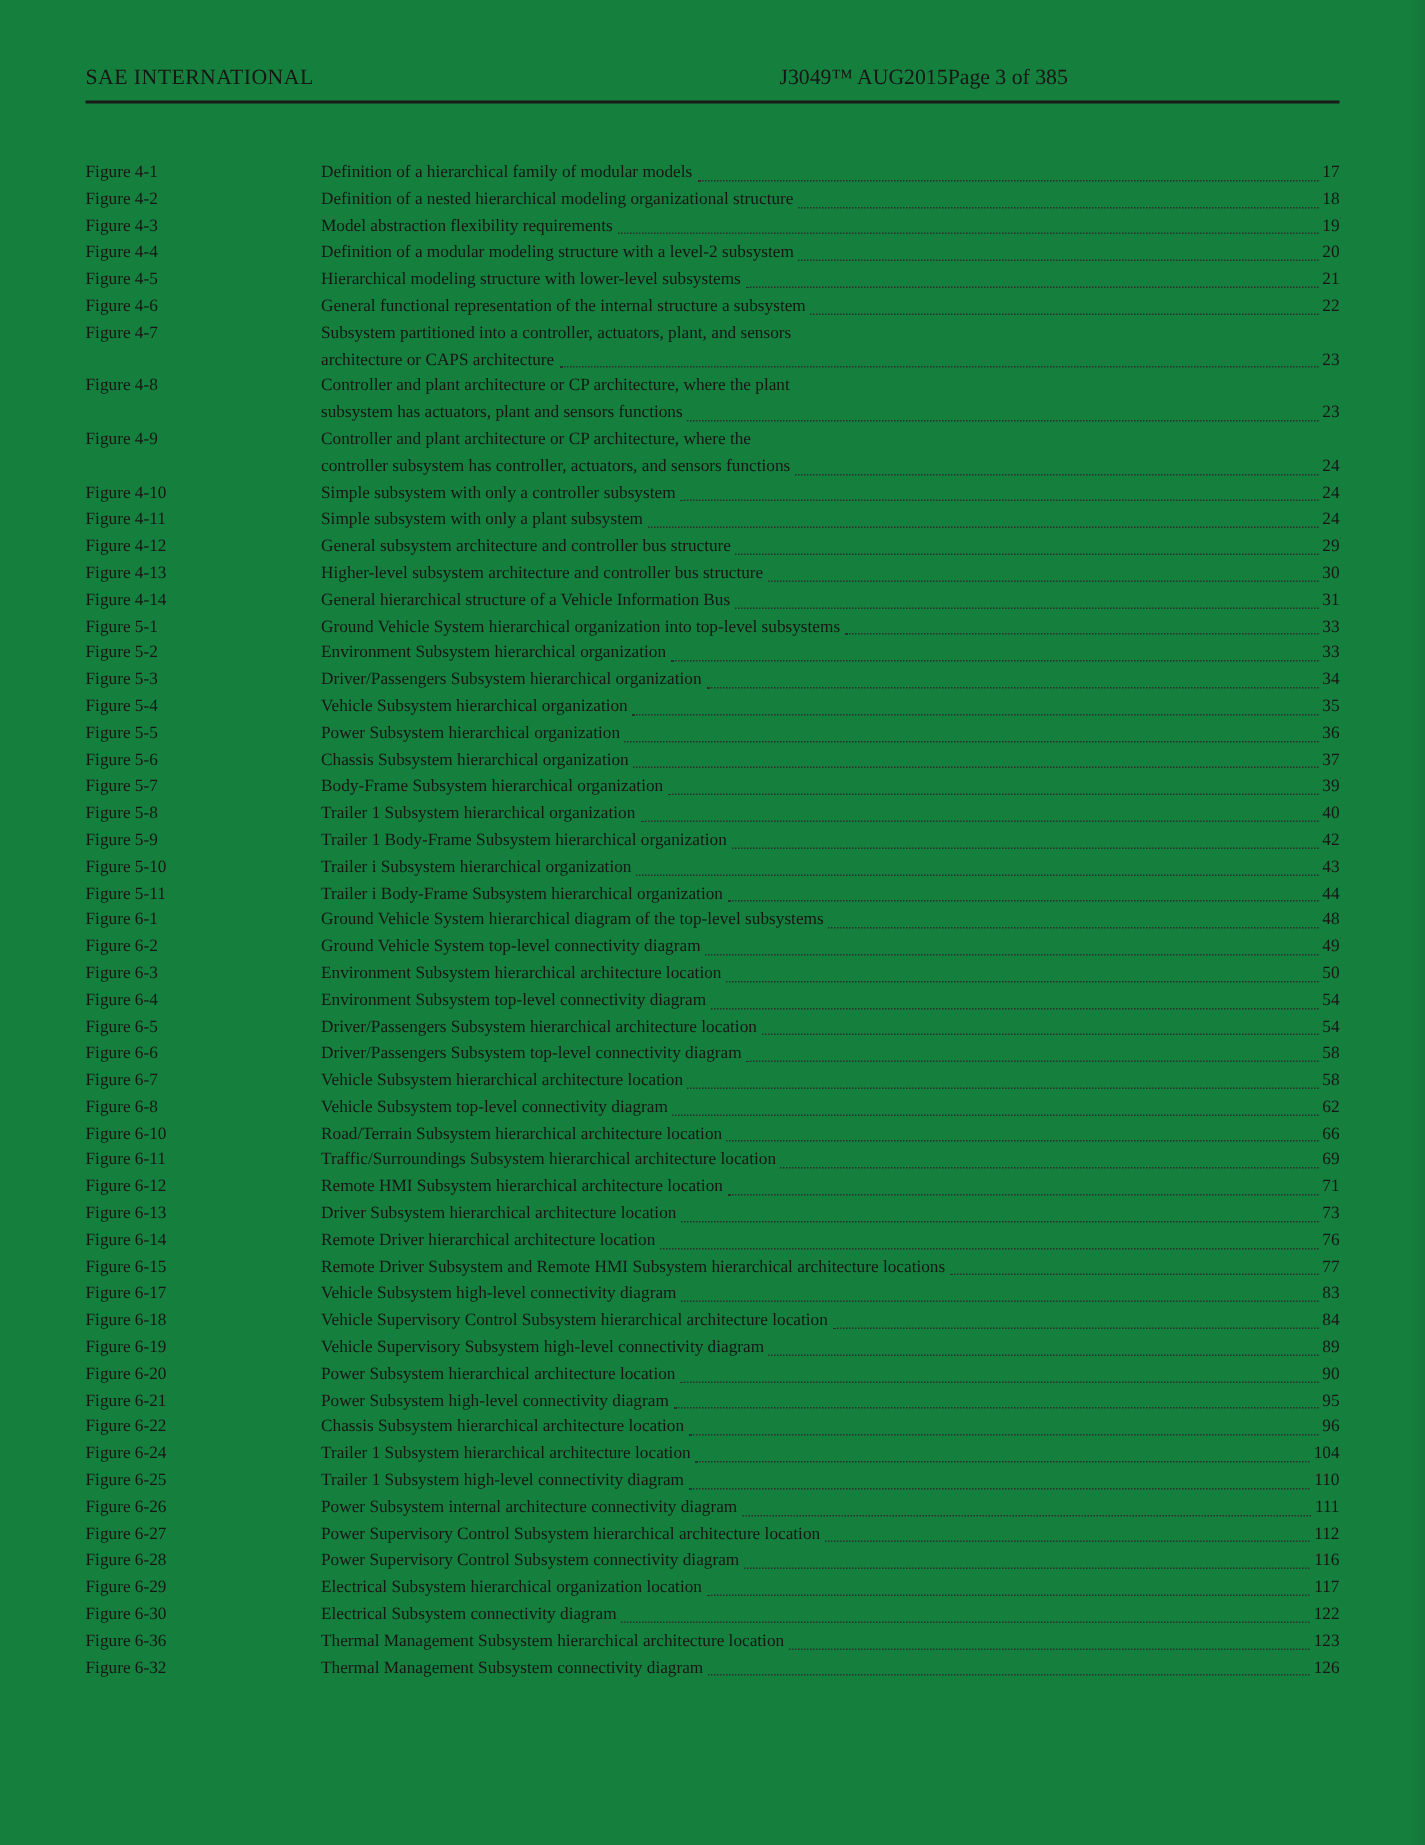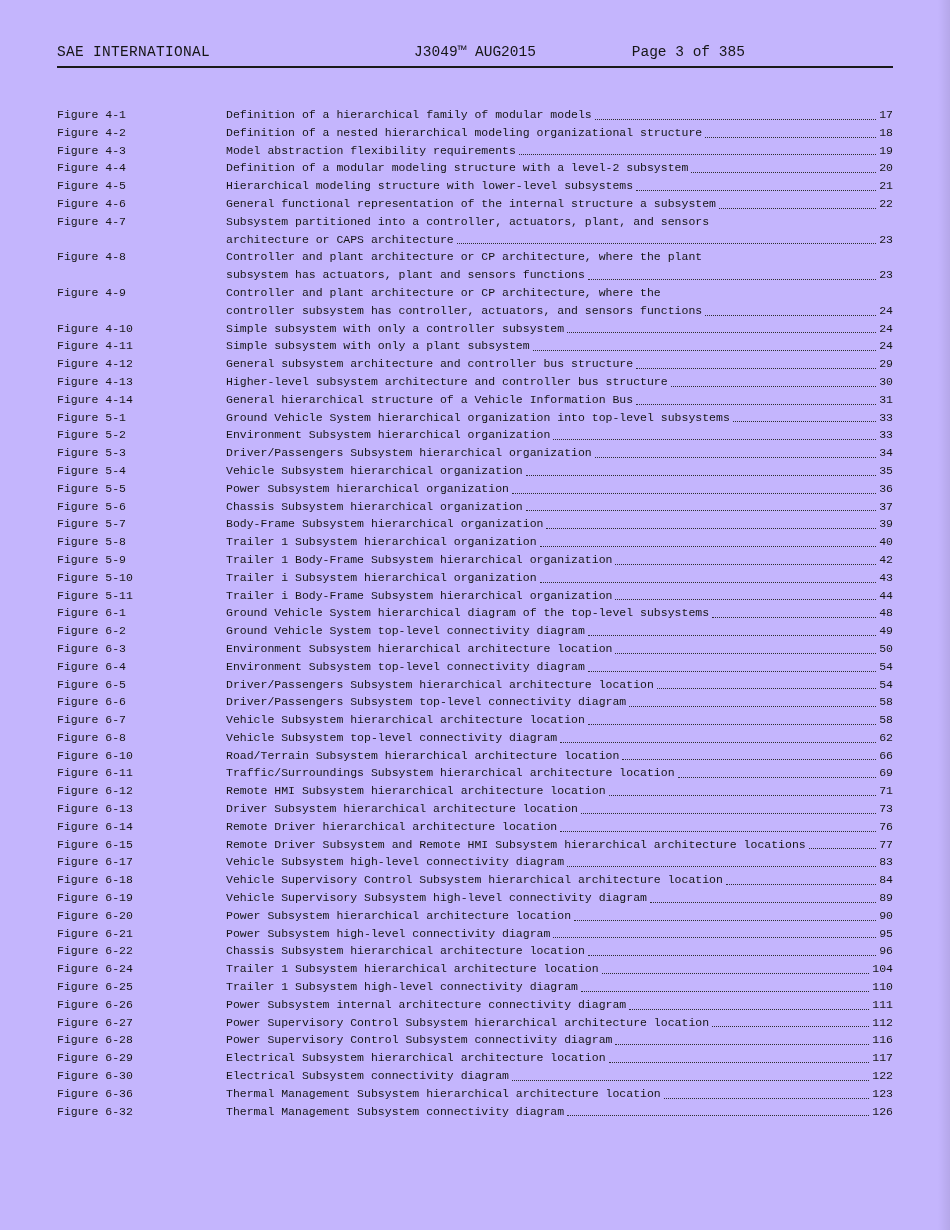--- a/index.html
+++ b/index.html
@@ -6,43 +6,43 @@
     margin: 0;
     padding: 0;
     background: #ffffff;
   }
   .page {
     position: relative;
     width: 950px;
     min-height: 1230px;
     box-sizing: border-box;
     padding: 44px 57px 40px 57px;
-    background: #c4b5fd;
-    font-family: Liberation Mono, monospace;
+    background: #15803d;
+    font-family: Liberation Serif, serif;
     color: #161616;
     overflow: hidden;
   }
   .scan-edge {
     position: absolute;
     top: 0;
     right: 0;
     width: 12px;
     height: 100%;
     background: linear-gradient(to right, rgba(0,0,0,0), rgba(0,0,0,0.08));
     pointer-events: none;
   }
   header.doc-header {
     display: flex;
     align-items: baseline;
     border-bottom: 2px solid #1a1a1a;
     padding-bottom: 6px;
     font-size: 14.5px;
   }
   .hl { flex: 1; text-align: left; letter-spacing: 0.3px; }
-  .hc { flex: 1.2; text-align: center; }
+  .hc { flex: 1.2; text-align: right; }
   .hr { flex: 1; text-align: left; }
 
   main.lof {
     margin-top: 38px;
     font-size: 11.5px;
     line-height: 17.8px;
   }
   .row {
     display: flex;
     gap: 44px;
@@ -53,21 +53,20 @@
   }
   .entry-body {
     flex: 1;
     min-width: 0;
   }
   .line {
     display: flex;
   }
   .txt {
     white-space: nowrap;
-    margin-left: 12px;
   }
   .dots {
     flex: 1 1 auto;
     min-width: 14px;
     margin: 0 3px 0 3px;
     border-bottom: 1.8px dotted #2e2e2e;
     transform: translateY(-4px);
   }
   .pg {
     white-space: nowrap;
@@ -590,21 +589,21 @@
             <span class="txt">Power Supervisory Control Subsystem connectivity diagram</span>
             <span class="dots"></span>
             <span class="pg">116</span>
           </div>
         </div>
       </div>
       <div class="row">
         <div class="fig">Figure 6-29</div>
         <div class="entry-body">
           <div class="line">
-            <span class="txt">Electrical Subsystem hierarchical architecture location</span>
+            <span class="txt">Electrical Subsystem hierarchical organization location</span>
             <span class="dots"></span>
             <span class="pg">117</span>
           </div>
         </div>
       </div>
       <div class="row">
         <div class="fig">Figure 6-30</div>
         <div class="entry-body">
           <div class="line">
             <span class="txt">Electrical Subsystem connectivity diagram</span>

